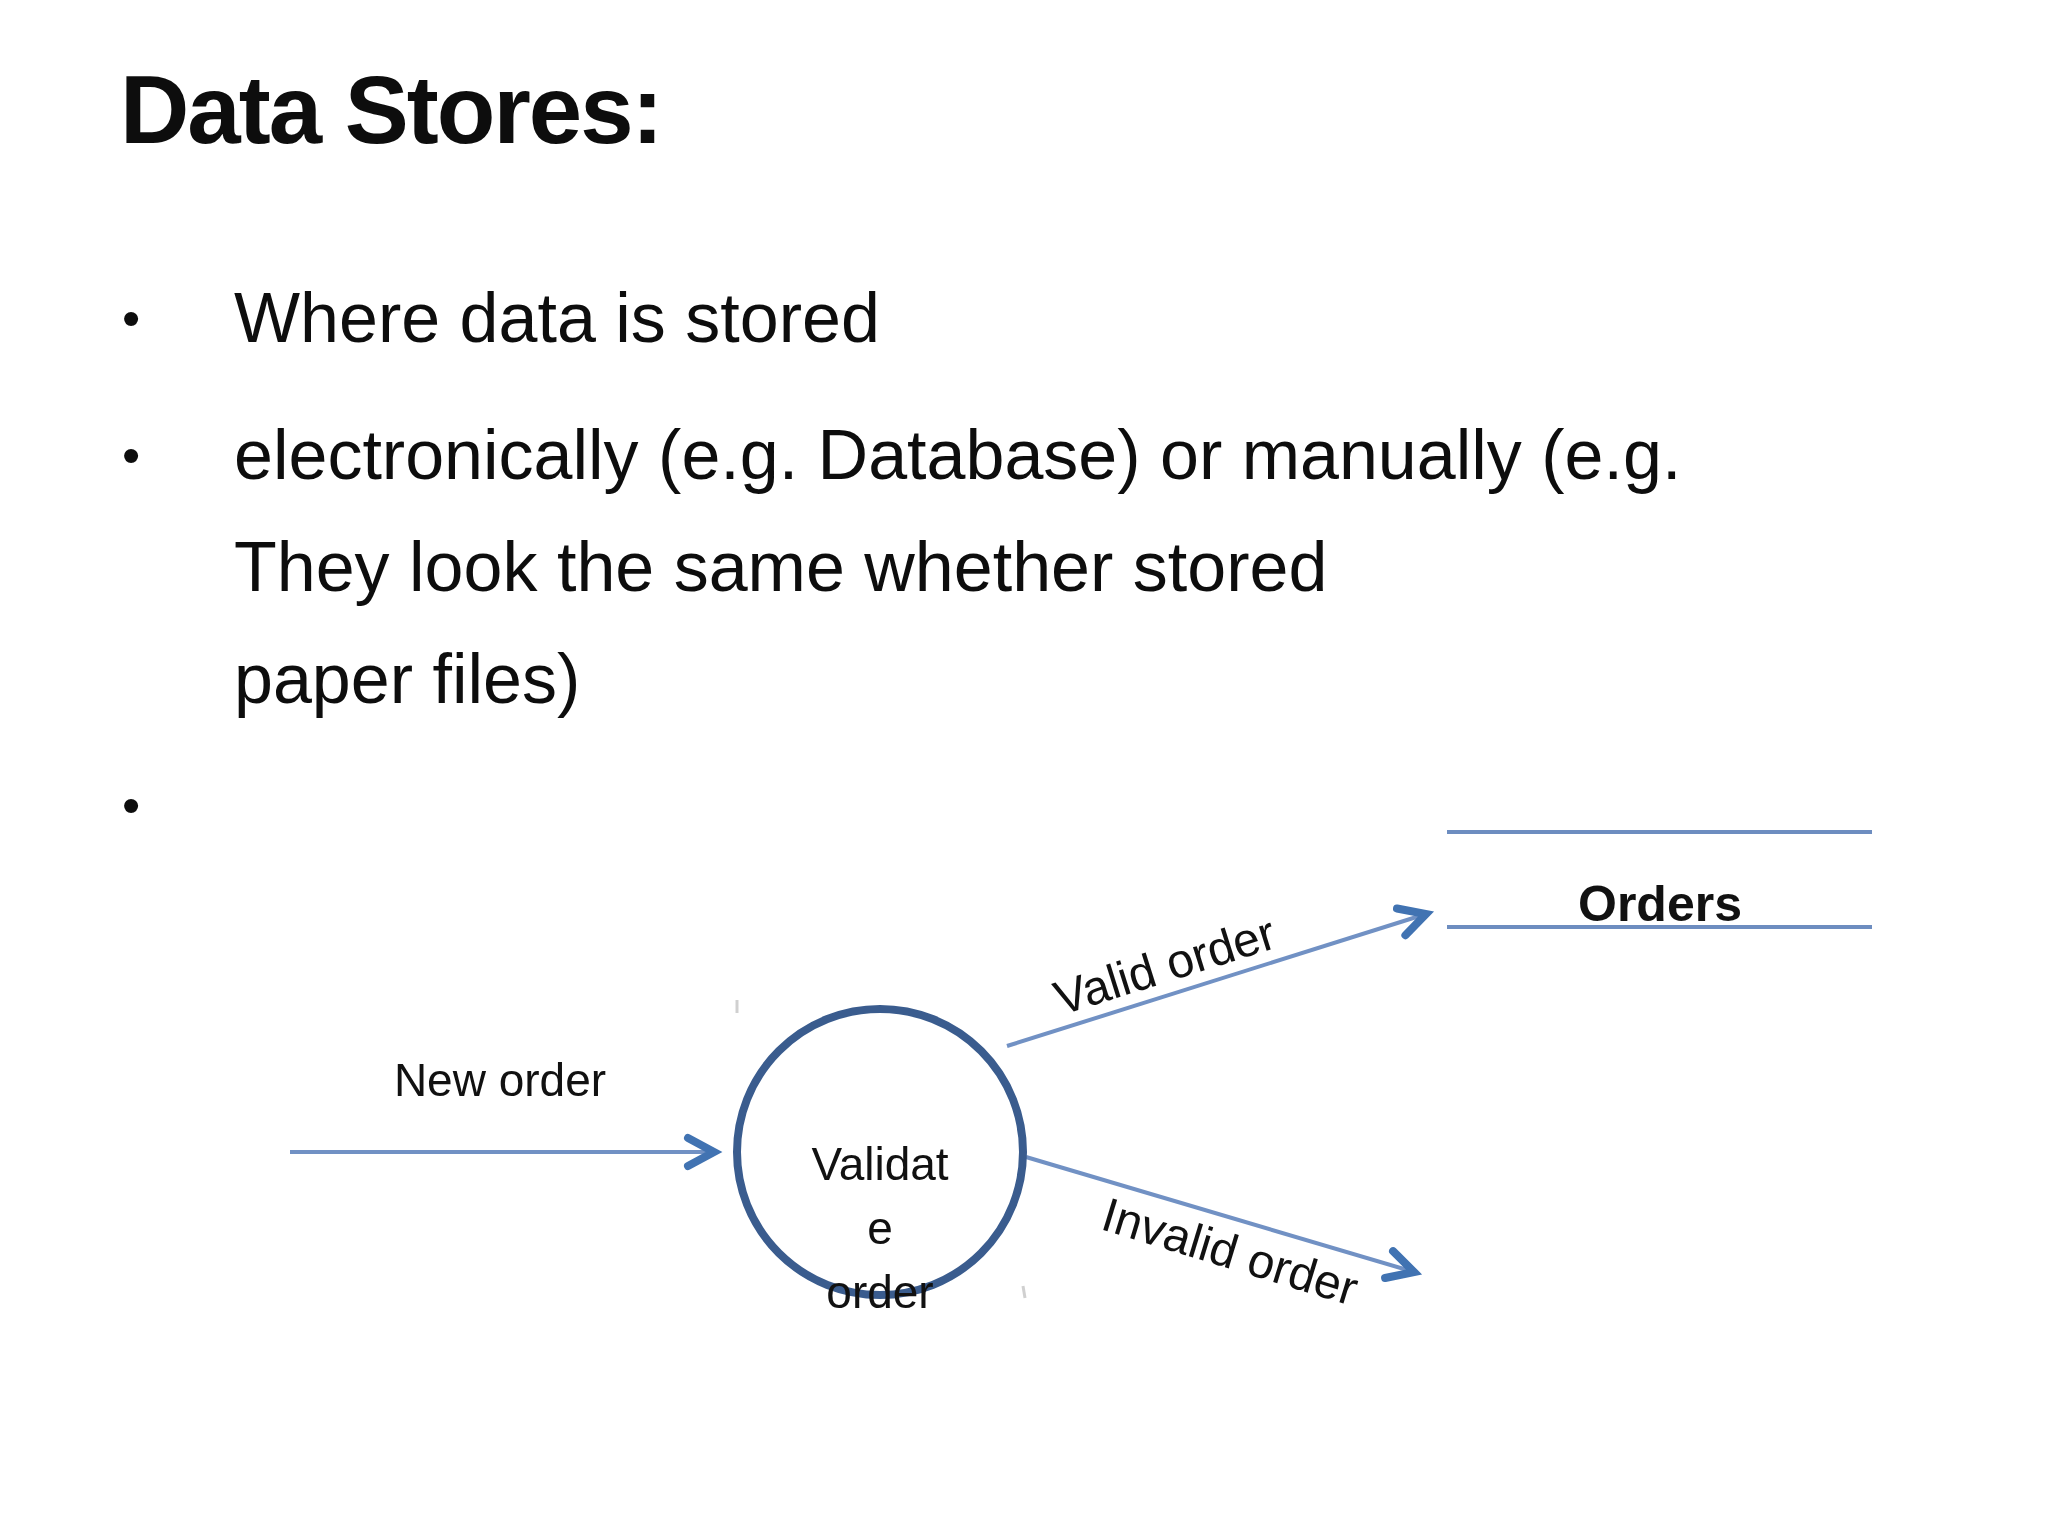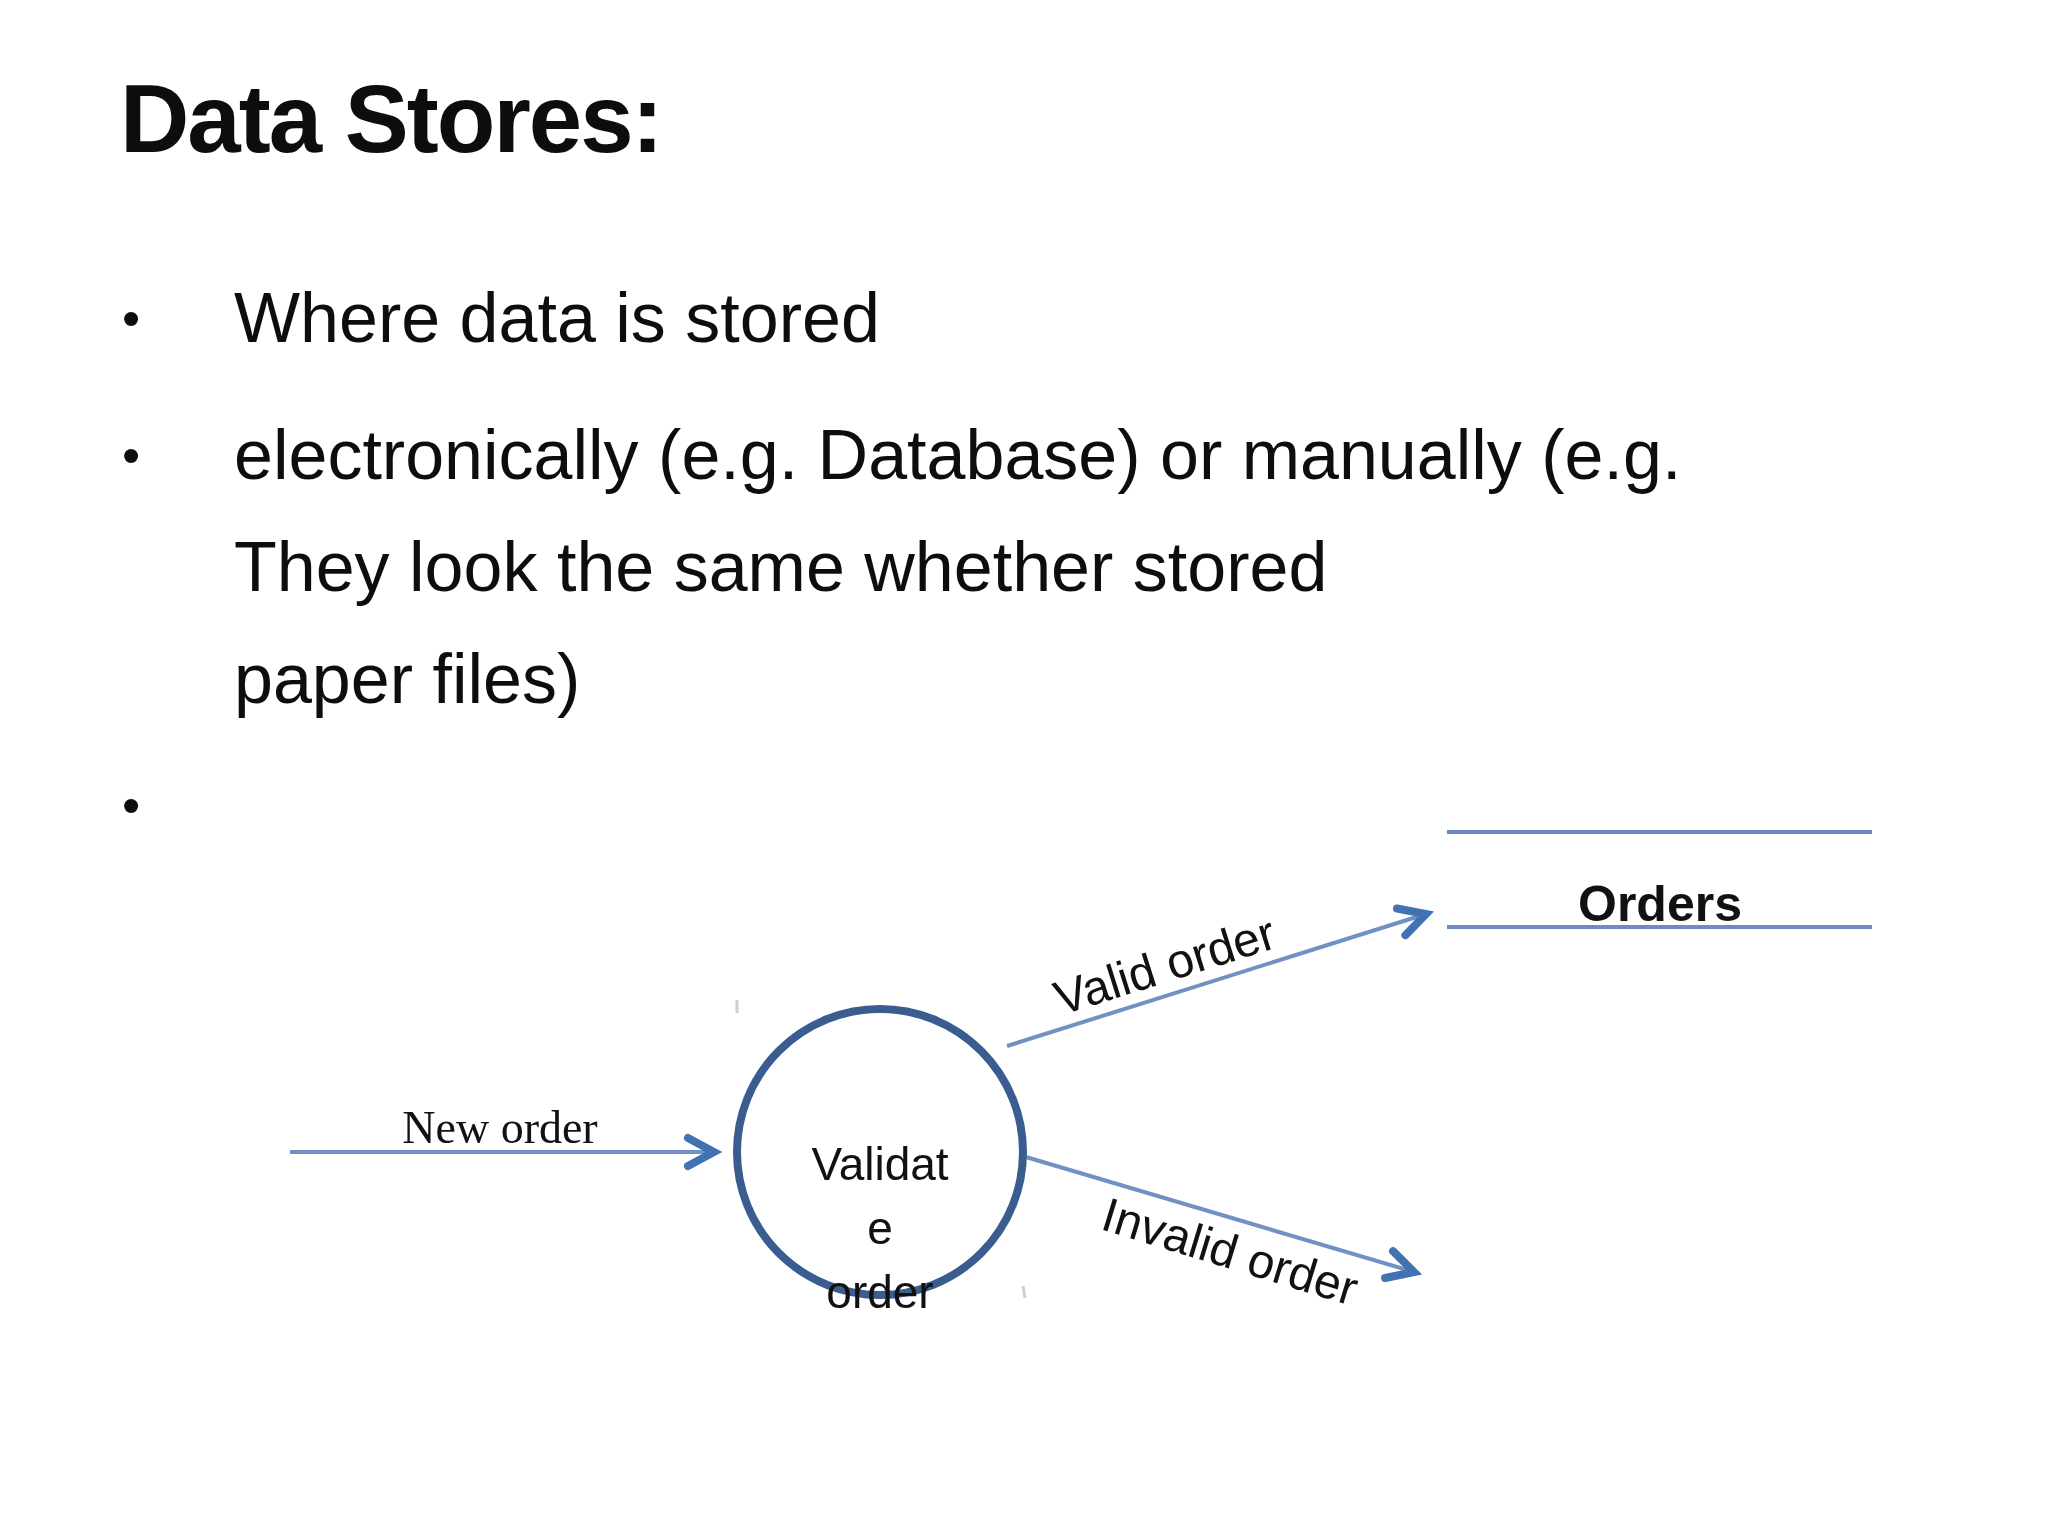--- a/index.html
+++ b/index.html
@@ -8,21 +8,21 @@
     background:#ffffff;
     font-family:"Liberation Sans", sans-serif;
     color:#0f0f0f;
     position:relative;
     overflow:hidden;
   }
   .slide{position:absolute;inset:0;}
 
   .title{
     position:absolute;
-    left:120px;top:64px;
+    left:120px;top:55px;
     font-size:96px;
     font-weight:bold;
     letter-spacing:-2px;
     color:#0d0d0d;
     line-height:1.15;
     white-space:nowrap;
   }
 
   .bullet-item{position:absolute;left:122px;}
   .bullet-marker{
@@ -46,21 +46,21 @@
   svg.dfd{position:absolute;left:0;top:0;width:2048px;height:1536px;}
 
   .diagram-label{
     position:absolute;
     font-size:46px;
     line-height:56px;
     color:#111111;
     text-align:center;
     white-space:nowrap;
   }
-  .lbl-new-order{left:360px;top:1100px;width:280px;font-family:Liberation Serif, serif;}
+  .lbl-new-order{left:360px;top:1052px;width:280px;}
   .lbl-valid-order{
     left:945px;top:938px;width:440px;
     font-size:48px;
     transform:rotate(-17.5deg);
   }
   .lbl-invalid-order{
     left:1010px;top:1224px;width:440px;
     font-size:48px;
     transform:rotate(17deg);
   }

